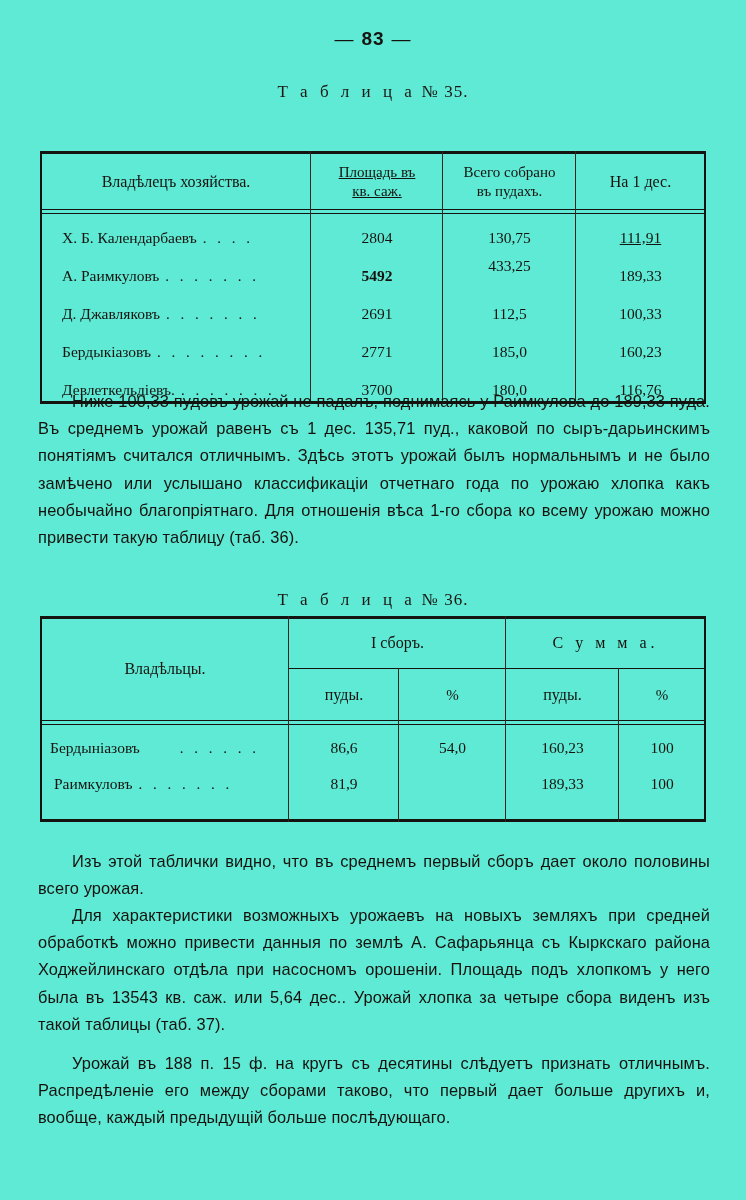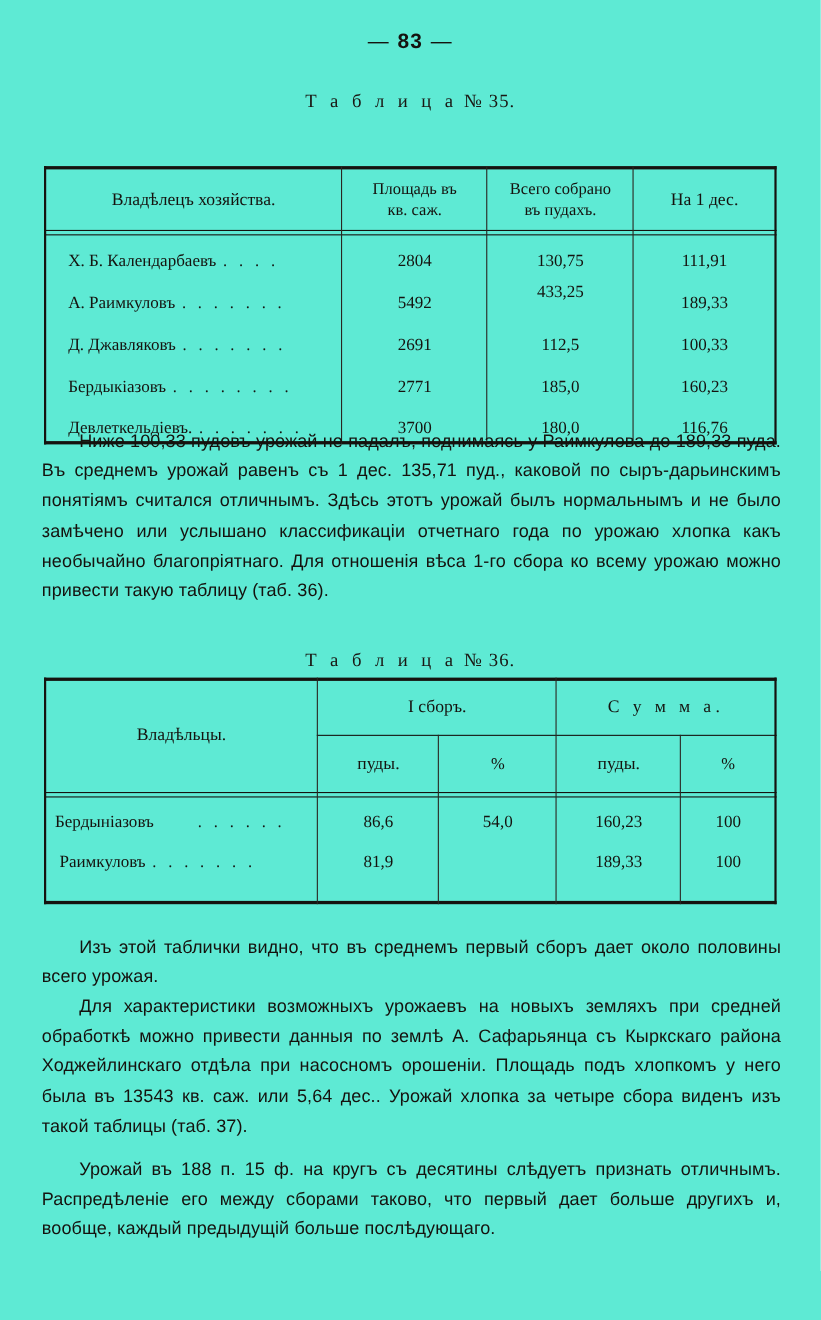--- a/index.html
+++ b/index.html
@@ -150,21 +150,21 @@
     <div class="vrule edge" style="left:0; top:0; height:253px;"></div>
     <div class="vrule edge" style="left:664px; top:0; height:253px;"></div>
 
     <div class="vrule" style="left:270px; top:0; height:253px;"></div>
     <div class="vrule" style="left:402px; top:0; height:253px;"></div>
     <div class="vrule" style="left:535px; top:0; height:253px;"></div>
 
     <div class="cellbox center" style="left:2px; top:4px; width:268px; height:54px;">
       <span>Владѣлецъ хозяйства.</span>
     </div>
-    <div class="cellbox colhead" style="left:272px; top:4px; width:130px; height:54px;">
+    <div class="cellbox colhead" style="left:272px; top:4px; width:130px; height:54px;text-decoration:underline;">
       <span>Площадь въ</span>
       <span>кв. саж.</span>
     </div>
     <div class="cellbox colhead" style="left:404px; top:4px; width:131px; height:54px;">
       <span>Всего собрано</span>
       <span>въ пудахъ.</span>
     </div>
     <div class="cellbox center" style="left:537px; top:4px; width:127px; height:54px;">
       <span>На 1 дес.</span>
     </div>
@@ -172,29 +172,29 @@
     <div class="cellbox left owner-cell" style="left:2px; top:68px; width:268px; height:38px;">
       <span>Х. Б. Календарбаевъ</span>
       <span class="leader">. . . .</span>
     </div>
     <div class="cellbox center numcell" style="left:272px; top:68px; width:130px; height:38px;">
         <span>2804</span>
       </div>
     <div class="cellbox center numcell" style="left:404px; top:68px; width:131px; height:38px;">
         <span>130,75</span>
       </div>
-    <div class="cellbox center numcell" style="left:537px; top:68px; width:127px; height:38px;">
+    <div class="cellbox center numcell" style="left:537px; top:68px; width:127px; height:38px;text-decoration:underline;">
         <span>111,91</span>
       </div>
 
     <div class="cellbox left owner-cell" style="left:2px; top:106px; width:268px; height:38px;">
       <span>А. Раимкуловъ</span>
       <span class="leader">. . . . . . .</span>
     </div>
-    <div class="cellbox center numcell" style="left:272px; top:106px; width:130px; height:38px;">
+    <div class="cellbox center numcell" style="left:272px; top:106px; width:130px; height:38px;font-weight:bold;">
         <span>5492</span>
       </div>
     <div class="cellbox center numcell" style="left:404px; top:96px; width:131px; height:38px;align-items:center;">
         <span>433,25</span>
       </div>
     <div class="cellbox center numcell" style="left:537px; top:106px; width:127px; height:38px;">
         <span>189,33</span>
       </div>
 
     <div class="cellbox left owner-cell" style="left:2px; top:144px; width:268px; height:38px;">

